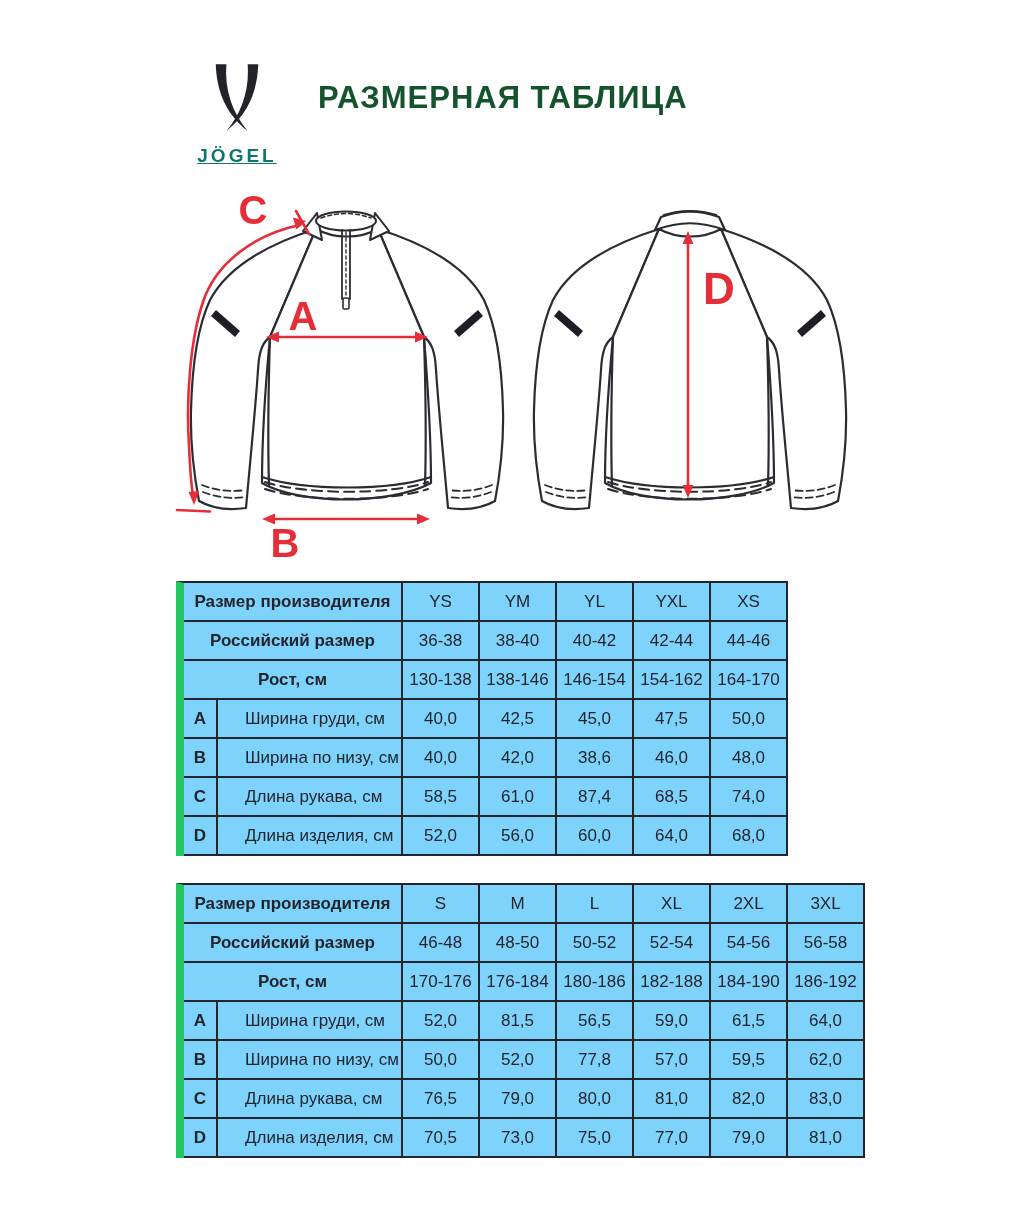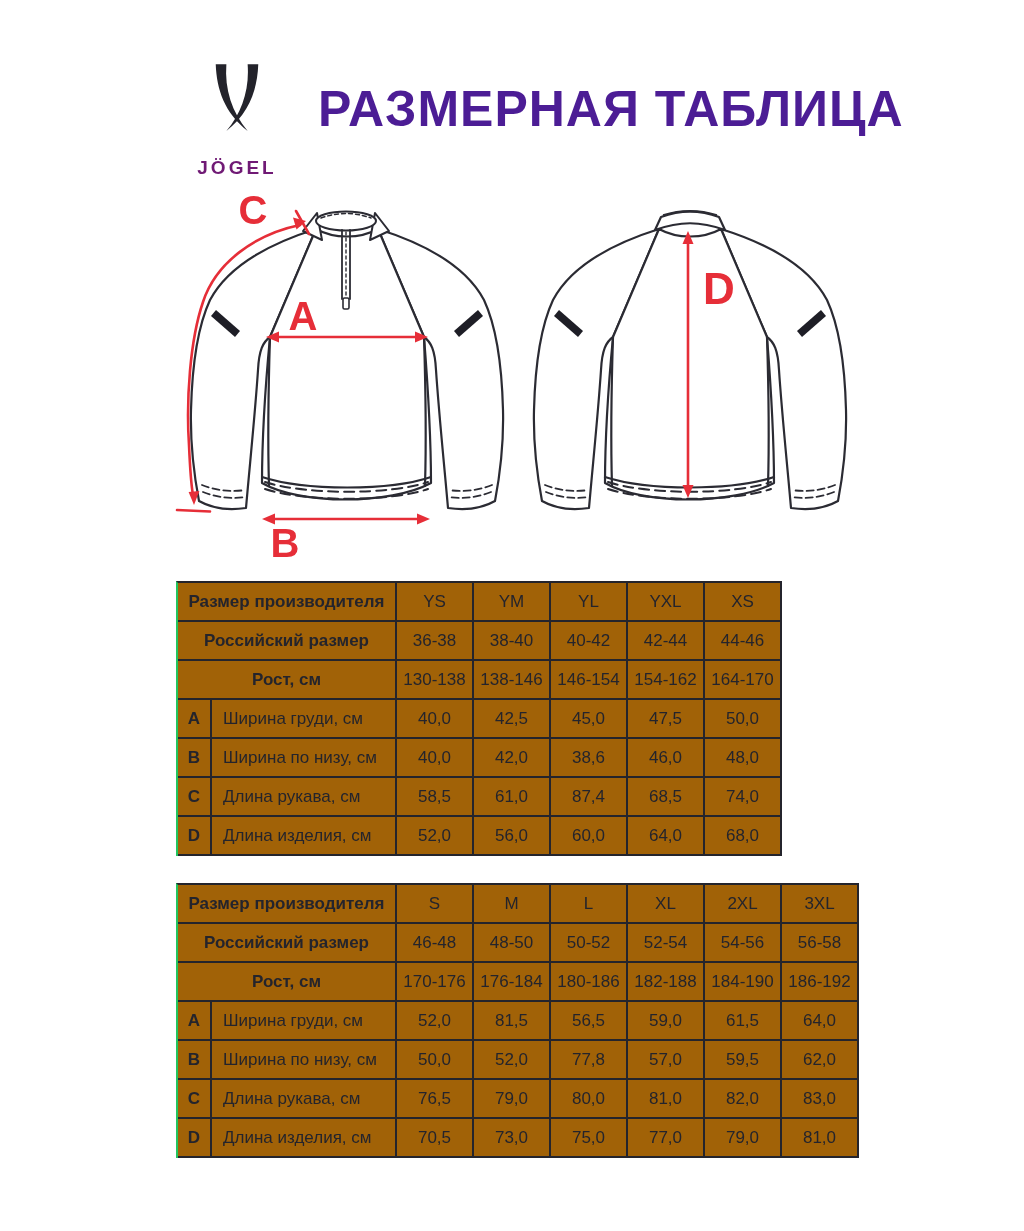--- a/index.html
+++ b/index.html
@@ -1,36 +1,36 @@
 <!DOCTYPE html>
 <html><head>
 <meta charset="utf-8">
 <style>
   html,body { margin:0; padding:0; background:#ffffff; }
   body { font-family: "Liberation Sans", "DejaVu Sans", sans-serif; color:#24242c; }
   .page { position:relative; width:1024px; height:1231px; background:#fff; overflow:hidden; }
 
   .logo { position:absolute; left:186px; top:64px; width:102px; text-align:center; }
   .logo svg { display:block; margin:0 auto; }
-  .brand { font-size:19px; font-weight:bold; letter-spacing:3px; margin-top:15px; color:#701a75; }
-
-  .title { position:absolute; left:318px; top:80px; margin:0; font-size:50px; font-weight:bold;
-           letter-spacing:1px; color:#4c1d95; white-space:nowrap; }
+  .brand { font-size:19px; font-weight:bold; letter-spacing:3px; margin-top:3px; color:#0f766e;text-decoration:underline; }
+
+  .title { position:absolute; left:318px; top:80px; margin:0; font-size:31px; font-weight:bold;
+           letter-spacing:1px; color:#14532d; white-space:nowrap; }
 
   .diagram { position:absolute; left:0; top:0; }
 
-  .size-table { position:absolute; left:176px; display:grid; grid-auto-rows:39px; background:#a16207;
-                border-top:2px solid #24242c; border-left:2px solid #22c55e; }
+  .size-table { position:absolute; left:176px; display:grid; grid-auto-rows:39px; background:#7dd3fc;
+                border-top:2px solid #24242c; border-left:8px solid #22c55e; }
   .t1 { top:581px; }
   .t2 { top:883px; }
   .cell { border-right:2px solid #24242c; border-bottom:2px solid #24242c; display:flex;
           align-items:center; justify-content:center; font-size:17px; line-height:1; overflow:hidden; }
   .c-label { grid-column:1 / span 2; font-weight:bold; }
   .c-letter { font-weight:bold; }
-  .c-measure { justify-content:flex-start; padding-left:11px;text-align:center; }
+  .c-measure { justify-content:flex-start; padding-left:27px;text-align:center; }
 </style>
 </head>
 <body>
 
 <div class="page">
 
   <div class="logo">
     <svg width="58" height="78" viewBox="0 0 60 80">
       <path d="M 8 0 C 9 26 17 50 41 69 C 25 50 17 26 19 0 Z" fill="#23232b"></path>
       <path d="M 52 0 C 51 26 43 50 19 69 C 35 50 43 26 41 0 Z" fill="#23232b"></path>

